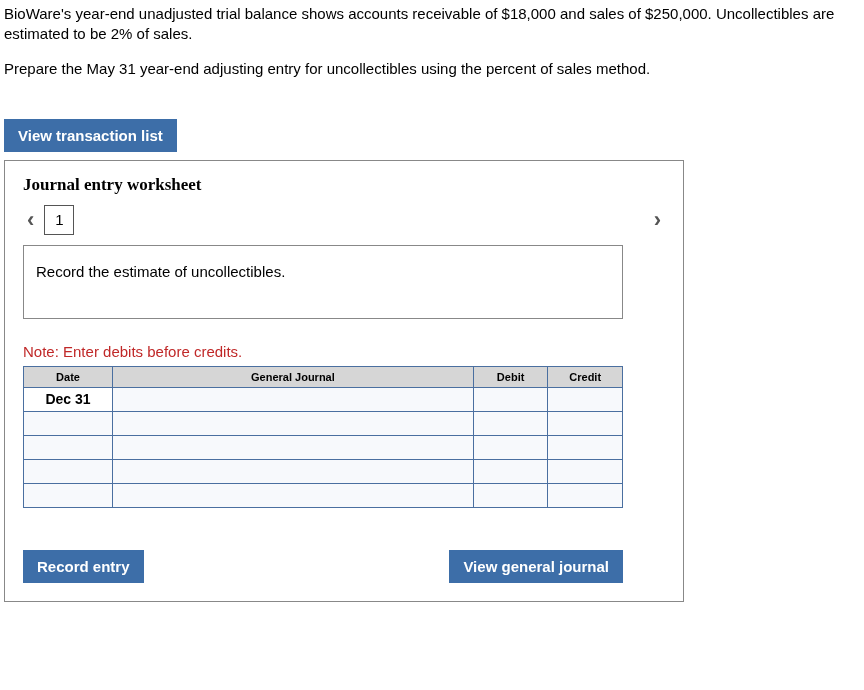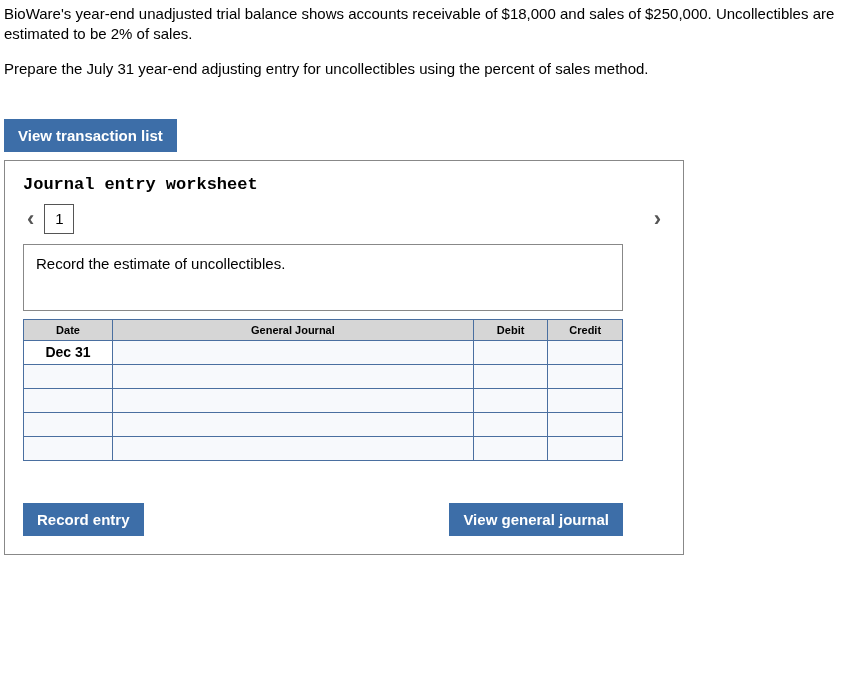--- a/index.html
+++ b/index.html
@@ -26,21 +26,21 @@
       cursor: pointer;
       margin-top: 24px;
     }
     .btn-vtl { margin-bottom: 8px; }
     .worksheet-panel {
       border: 1px solid #888;
       width: 680px;
       padding: 14px 18px 18px 18px;
     }
     .ws-title {
-      font-family: Liberation Mono, monospace;
+      font-family: Liberation Serif, serif;
       font-weight: bold;
       font-size: 17px;
       margin-bottom: 10px;
     }
     .nav-row {
       display: flex;
       align-items: center;
       justify-content: space-between;
       margin-bottom: 10px;
       padding: 0 4px;
@@ -58,24 +58,24 @@
       width: 30px;
       height: 30px;
       display: flex;
       align-items: center;
       justify-content: center;
       font-size: 15px;
     }
     .instruction-box {
       border: 1px solid #888;
       width: 600px;
-      padding: 10px 12px 38px 12px;
+      padding: 17px 12px 38px 12px;
       font-family: Verdana, Geneva, sans-serif;
       font-size: 15px;
-      margin-bottom: 8px;
+      margin-bottom: 24px;
     }
     .note-text {
       color: #c02828;
       font-family: Verdana, Geneva, sans-serif;
       font-size: 15px;
       margin-bottom: 6px;
     }
     .journal-table {
       border-collapse: collapse;
       width: 600px;
@@ -112,35 +112,36 @@
     .action-left { }
     .action-right { margin-left: auto; }
   </style>
 </head>
 <body>
 
 
 
 <div class="problem-text">
   <p>BioWare's year-end unadjusted trial balance shows accounts receivable of $18,000 and sales of $250,000. Uncollectibles are estimated to be 2% of sales.</p>
-  <p>Prepare the July 31 year-end adjusting entry for uncollectibles using the percent of sales method.</p>
+  <p>Prepare the May 31 year-end adjusting entry for uncollectibles using the percent of sales method.</p>
 </div>
 
 <button class="btn btn-vtl">View transaction list</button>
 
 <div class="worksheet-panel">
   <div class="ws-title">Journal entry worksheet</div>
   <div class="nav-row">
     <div class="nav-left">
       <span class="chev">‹</span>
       <div class="page-box">1</div>
     </div>
     <span class="chev">›</span>
   </div>
   <div class="instruction-box">Record the estimate of uncollectibles.</div>
+  <div class="note-text">Note: Enter debits before credits.</div>
 
   <table class="journal-table">
     <thead>
       <tr>
         <th class="col-date">Date</th>
         <th class="col-gj">General Journal</th>
         <th class="col-d">Debit</th>
         <th class="col-c">Credit</th>
       </tr>
     </thead>

